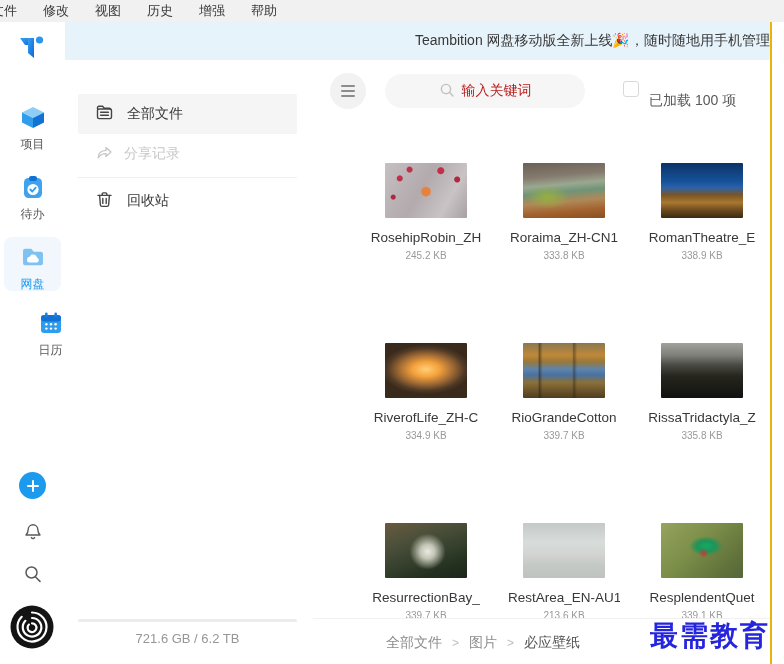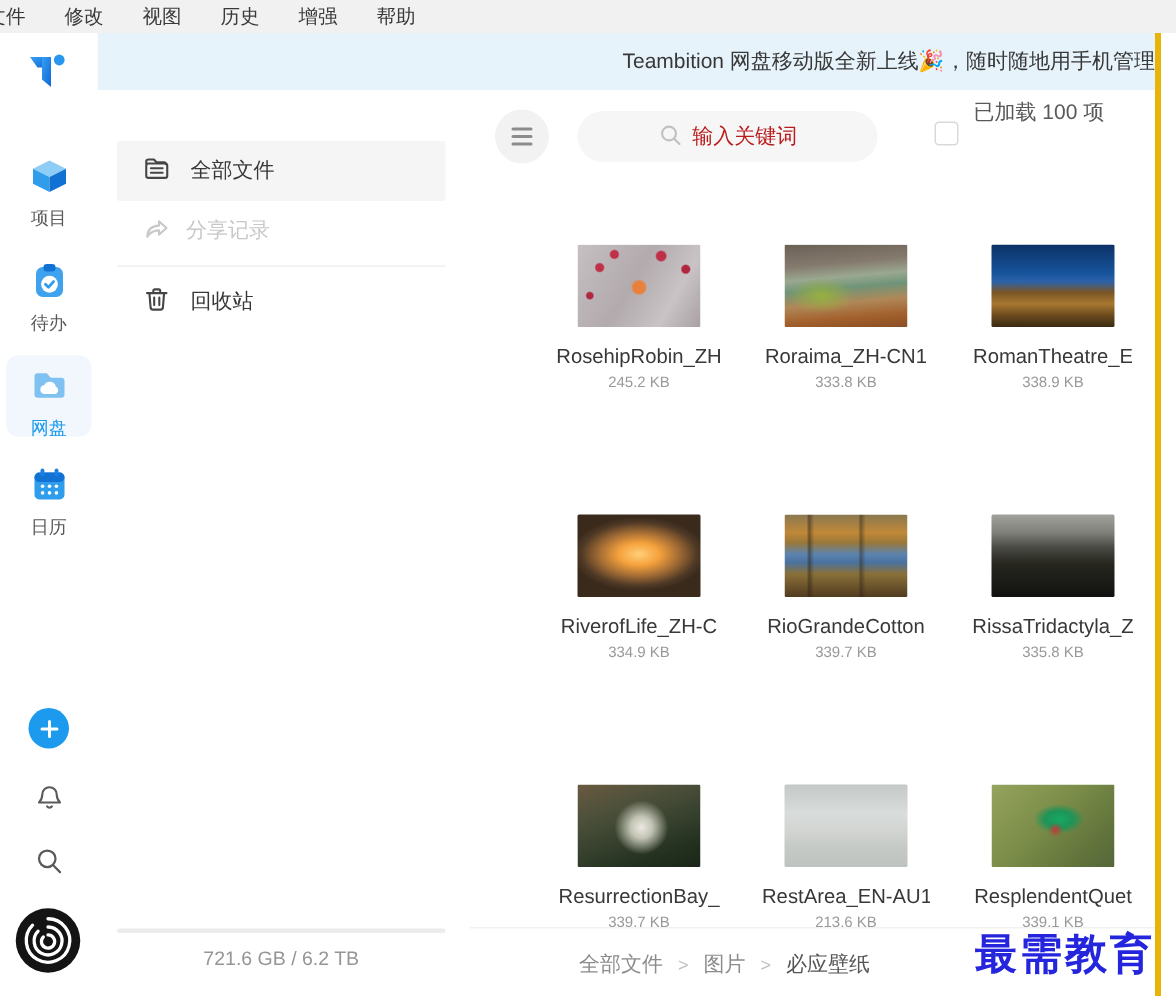--- a/index.html
+++ b/index.html
@@ -3,31 +3,31 @@
 <meta charset="utf-8">
 <style>
   html,body{margin:0;padding:0;}
   body{width:784px;height:664px;position:relative;overflow:hidden;background:#fff;
        font-family:"Liberation Sans","DejaVu Sans",sans-serif;-webkit-font-smoothing:antialiased;}
   .menubar{position:absolute;left:0;top:0;width:784px;height:22px;background:#f1f1f1;
            display:flex;align-items:center;font-size:13px;color:#3a3a3a;}
   .menubar .mi{padding:0 13px;cursor:default;white-space:nowrap;}
   .menubar .mi:first-child{margin-left:-22px;}
   .app{position:absolute;left:0;top:22px;width:770px;height:642px;background:#fff;
-       border-right:4px solid #eab308;overflow:hidden;box-sizing:content-box;}
+       border-right:2px solid #eab308;overflow:hidden;box-sizing:content-box;}
   
   .rail{position:absolute;left:0;top:0;width:65px;height:642px;background:#fff;z-index:3;}
   .logo{position:absolute;left:13px;top:6px;width:38px;height:38px;}
   .rail-item{position:absolute;left:0;width:65px;display:flex;flex-direction:column;align-items:center;
              gap:3px;cursor:pointer;}
   .rail-item .rlabel{font-size:12px;color:#595959;line-height:14px;}
   .rail-item.active .rlabel{color:#1b9aee;}
   .rail-item.active .railbg{position:absolute;left:4px;top:-7px;width:57px;height:54px;
              background:#f1f7fc;border-radius:8px;z-index:-1;}
-  .ri-xm{top:82px;align-items:center;} .ri-db{top:152px;} .ri-wp{top:222px;} .ri-rl{top:288px;}
+  .ri-xm{top:82px;align-items:center;} .ri-db{top:152px;} .ri-wp{top:222px;} .ri-rl{top:288px;padding-left:18px;}
   .plus-btn{position:absolute;left:19px;top:450px;width:27px;height:27px;border-radius:50%;
             background:#1b9aee;display:flex;align-items:center;justify-content:center;cursor:pointer;}
   .plus-btn svg{display:block;}
   .rail-ico-btn{position:absolute;left:21px;width:24px;height:24px;cursor:pointer;}
   .bell-btn{top:496px;} .railsearch-btn{top:540px;}
   .avatar{position:absolute;left:9px;top:582px;width:46px;height:46px;border-radius:50%;cursor:pointer;}
   
   .banner{position:absolute;left:65px;top:0;width:705px;height:38px;background:#e7f3fb;
           display:flex;align-items:center;justify-content:flex-end;overflow:hidden;}
   .banner span{font-size:14px;color:#383838;white-space:nowrap;}
@@ -45,21 +45,21 @@
   .main{position:absolute;left:313px;top:38px;width:457px;height:604px;}
   .menu-btn{position:absolute;left:17px;top:13px;width:36px;height:36px;border-radius:50%;
             background:#f2f2f2;display:flex;flex-direction:column;align-items:center;justify-content:center;
             gap:3.5px;cursor:pointer;}
   .menu-btn i{display:block;width:14px;height:1.6px;background:#8c8c8c;border-radius:1px;}
   .searchbox{position:absolute;left:72px;top:14px;width:200px;height:34px;border-radius:17px;
              background:#f6f6f6;display:flex;align-items:center;justify-content:center;gap:7px;cursor:text;}
   .searchbox span{font-size:14px;color:#b91c1c;}
   .checkbox{position:absolute;left:310px;top:21px;width:16px;height:16px;border:1px solid #d9d9d9;
             border-radius:3px;background:#fff;box-sizing:border-box;cursor:pointer;}
-  .loaded-label{position:absolute;left:336px;top:6px;font-size:14px;color:#595959;line-height:17px;}
+  .loaded-label{position:absolute;left:336px;top:32px;font-size:14px;color:#595959;line-height:17px;}
   .grid{position:absolute;left:58px;top:103px;width:399px;height:456px;overflow:hidden;
         display:grid;grid-template-columns:repeat(4,110px);grid-auto-rows:152px;gap:28px;}
   .card{width:110px;display:flex;flex-direction:column;align-items:center;cursor:pointer;}
   .thumb{width:82px;height:55px;border-radius:1px;}
   .fname{margin-top:12px;font-size:13.5px;color:#383838;white-space:nowrap;max-width:112px;overflow:hidden;}
   .fsize{margin-top:5px;font-size:10px;color:#999;}
   
   .footer{position:absolute;left:0;top:558px;width:457px;height:46px;background:#fff;border-top:1px solid #f1f1f1;}
   .breadcrumb{position:absolute;left:73px;top:15px;display:flex;align-items:center;gap:10px;font-size:14px;}
   .bc-item{color:#8c8c8c;cursor:pointer;white-space:nowrap;}

